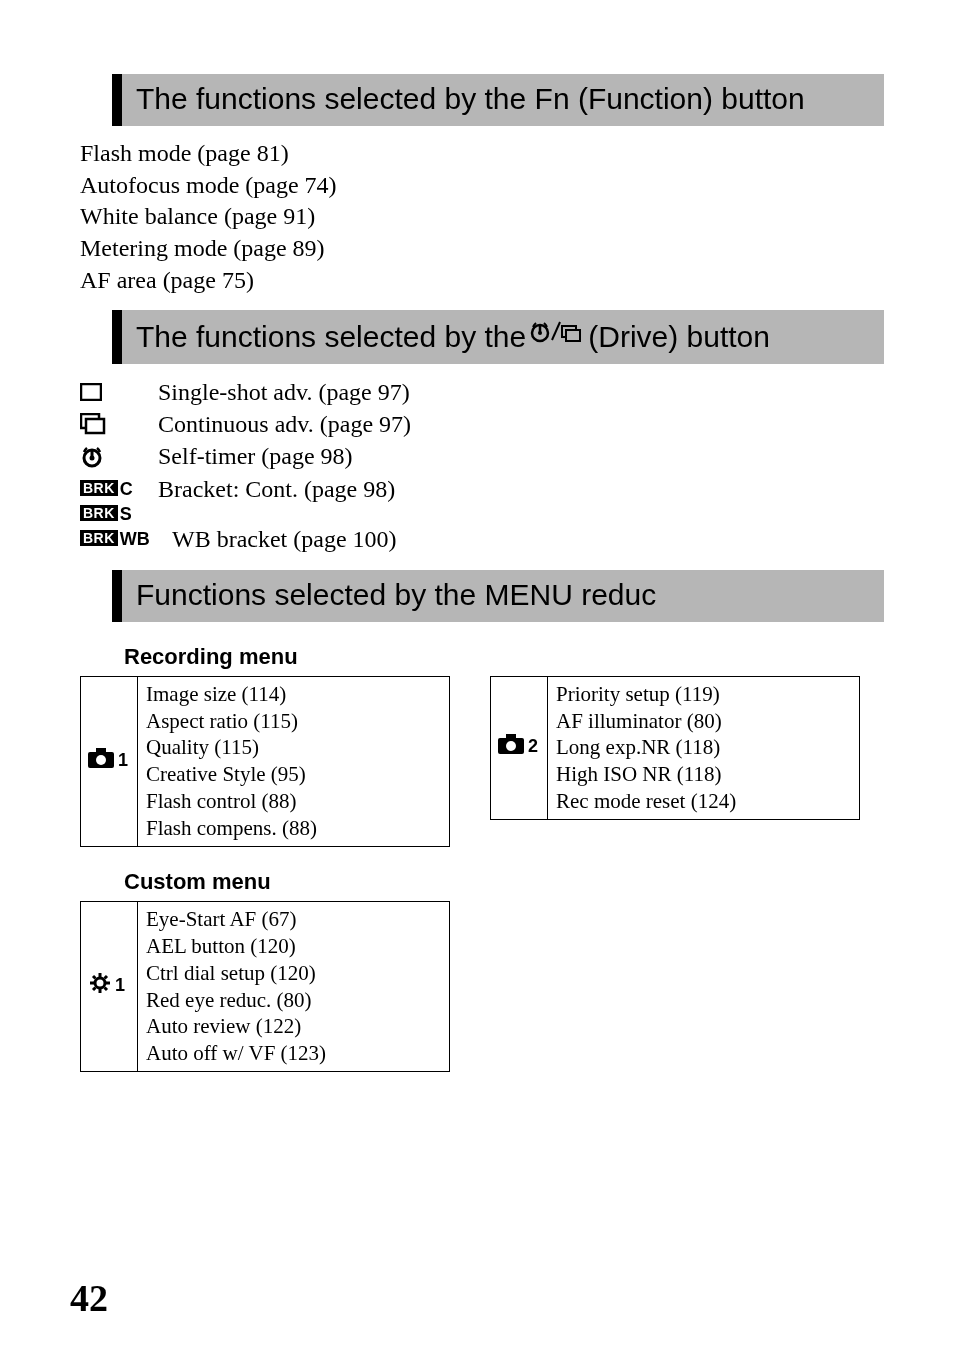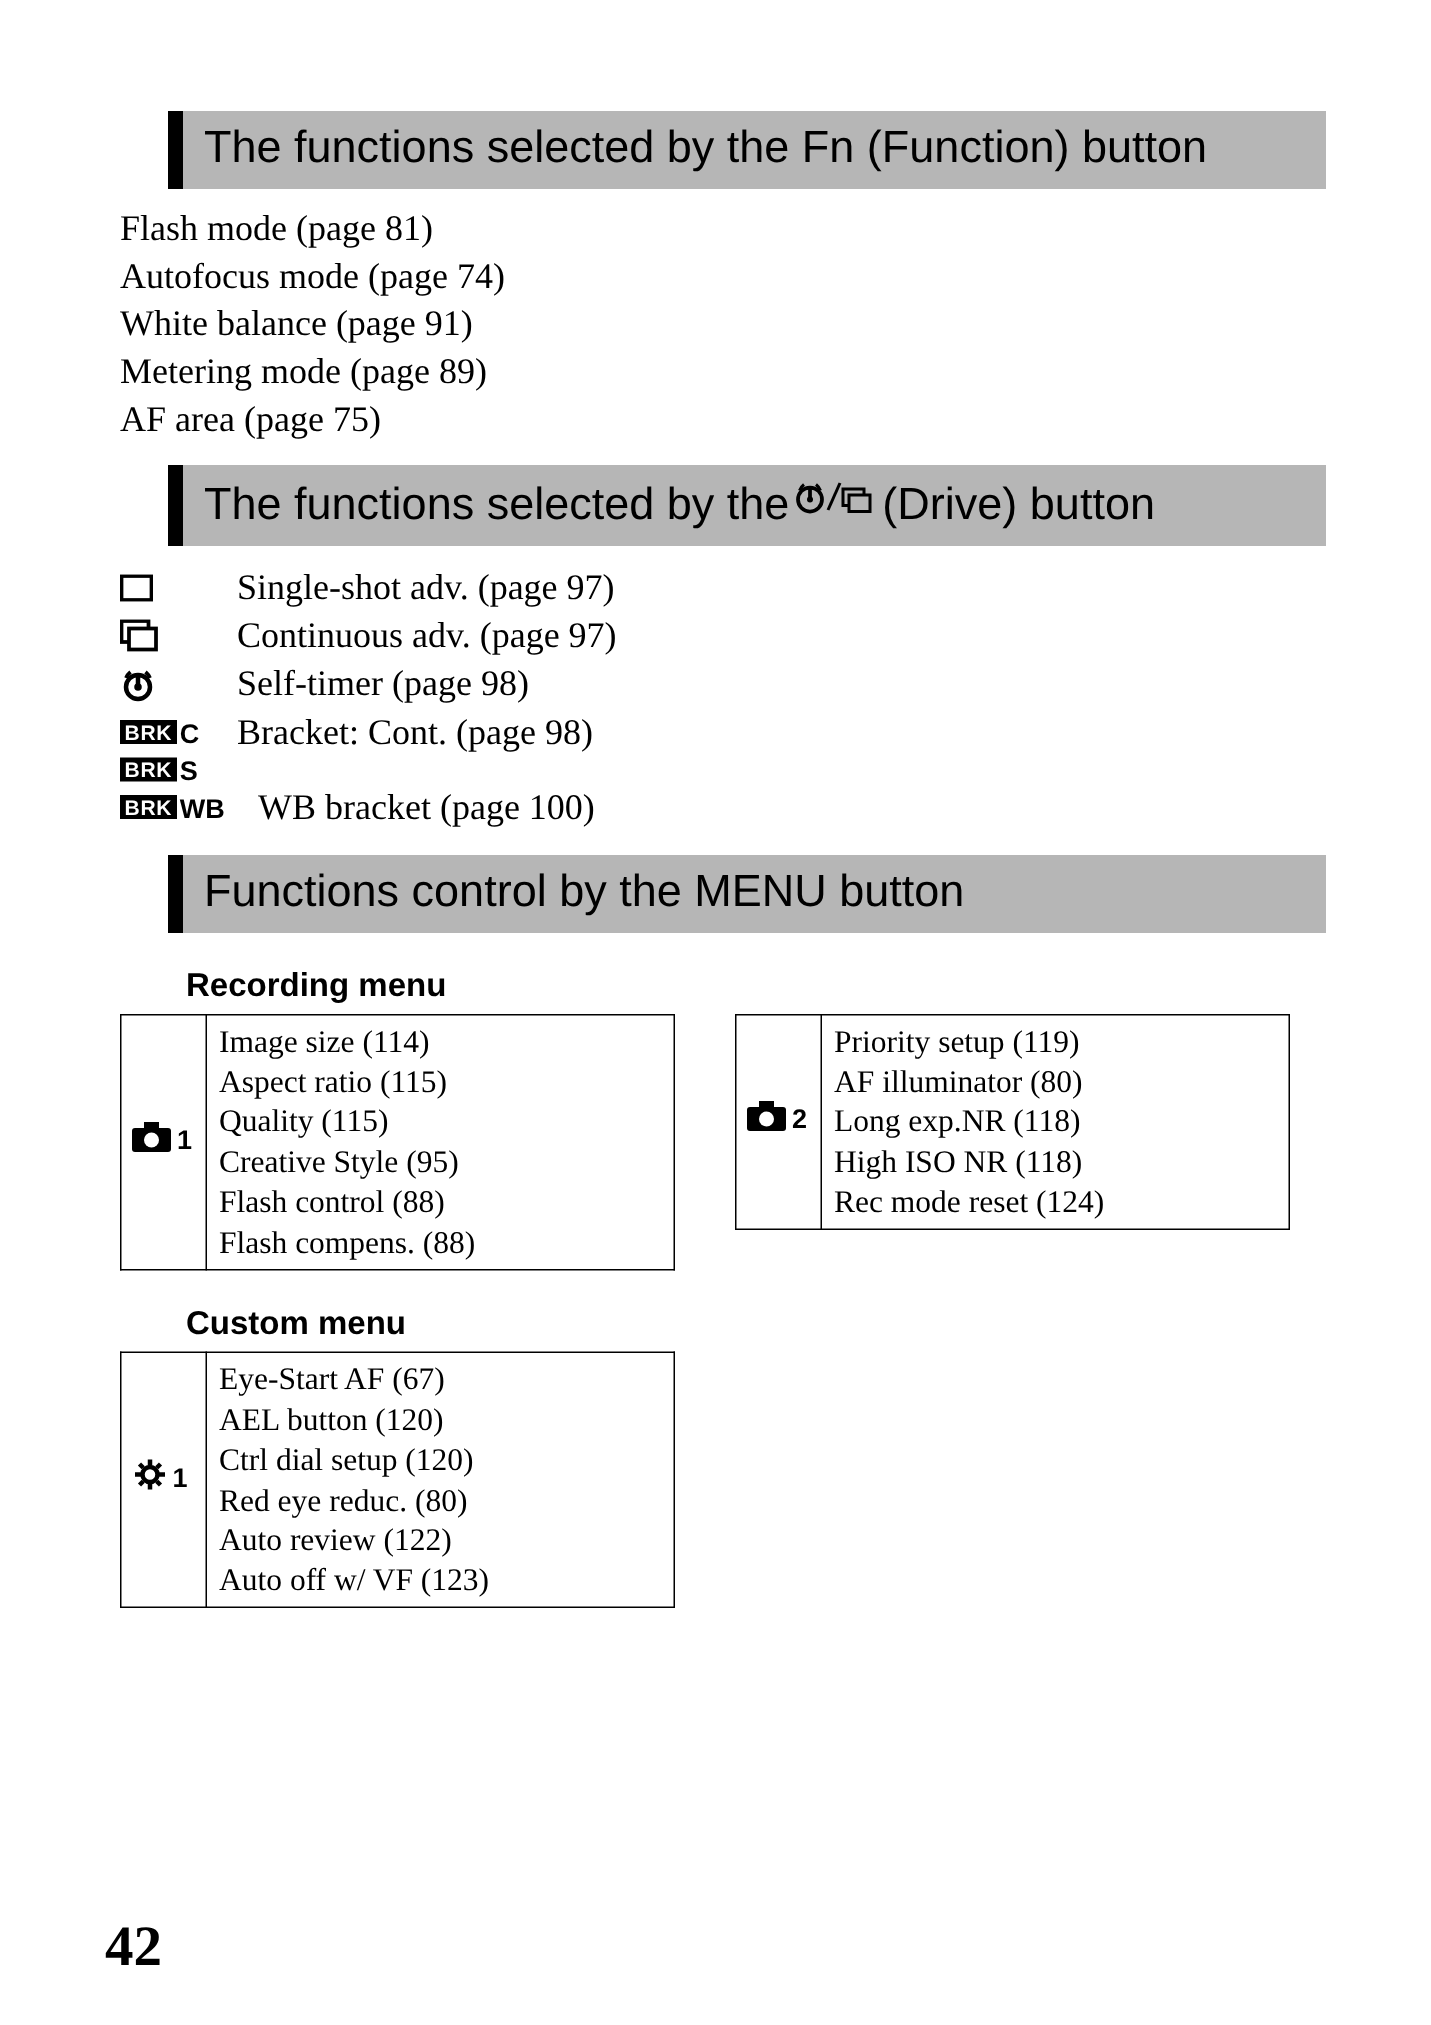--- a/index.html
+++ b/index.html
@@ -201,21 +201,21 @@
         <span class="brk-badge">
           <span class="brk-box">BRK</span>
           <span class="brk-suffix">WB</span>
         </span>
       </span>
       <span> WB bracket (page 100)</span>
     </div>
   </div>
 
   <div class="section-bar">
-    <span class="title">Functions control by the MENU button</span>
+    <span class="title">Functions selected by the MENU reduc</span>
   </div>
 
   <div class="subhead">Recording menu</div>
   <div class="menu-tables">
     <table class="menu">
       <tbody>
           <tr>
         <td class="iconcell">
           <svg width="44" height="24" viewBox="0 0 44 24">
             <rect x="1" y="6" width="26" height="16" rx="2" fill="#000"></rect>

